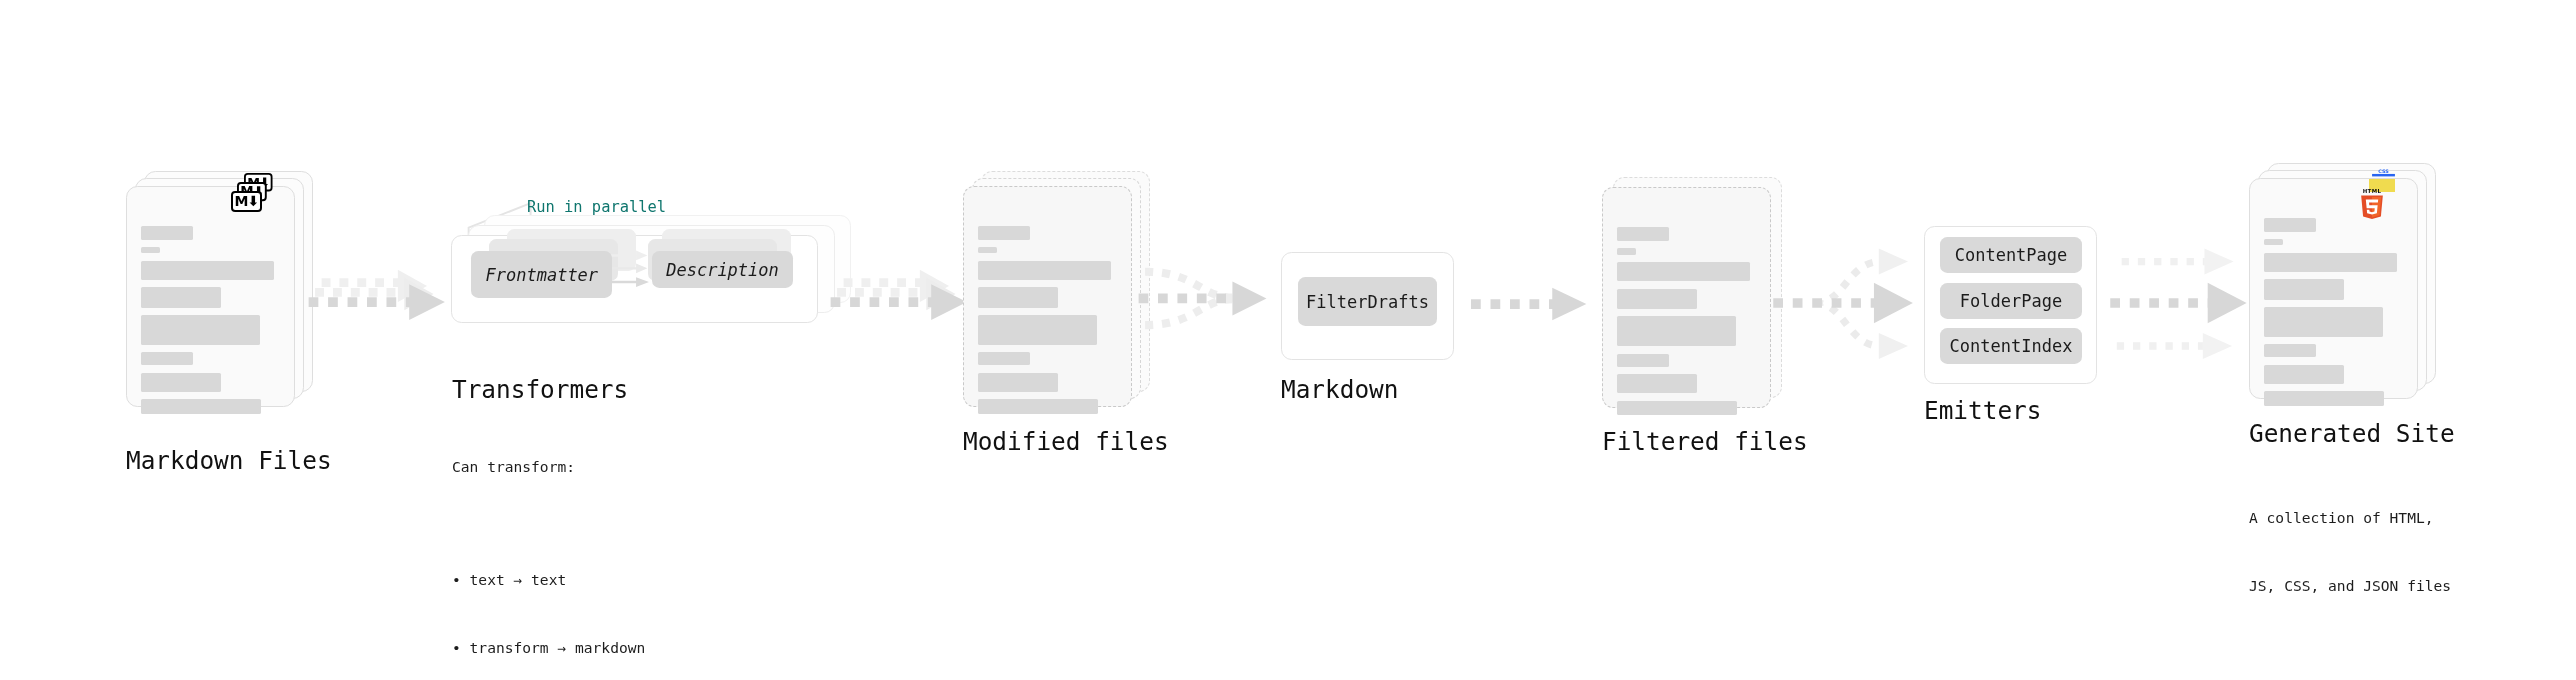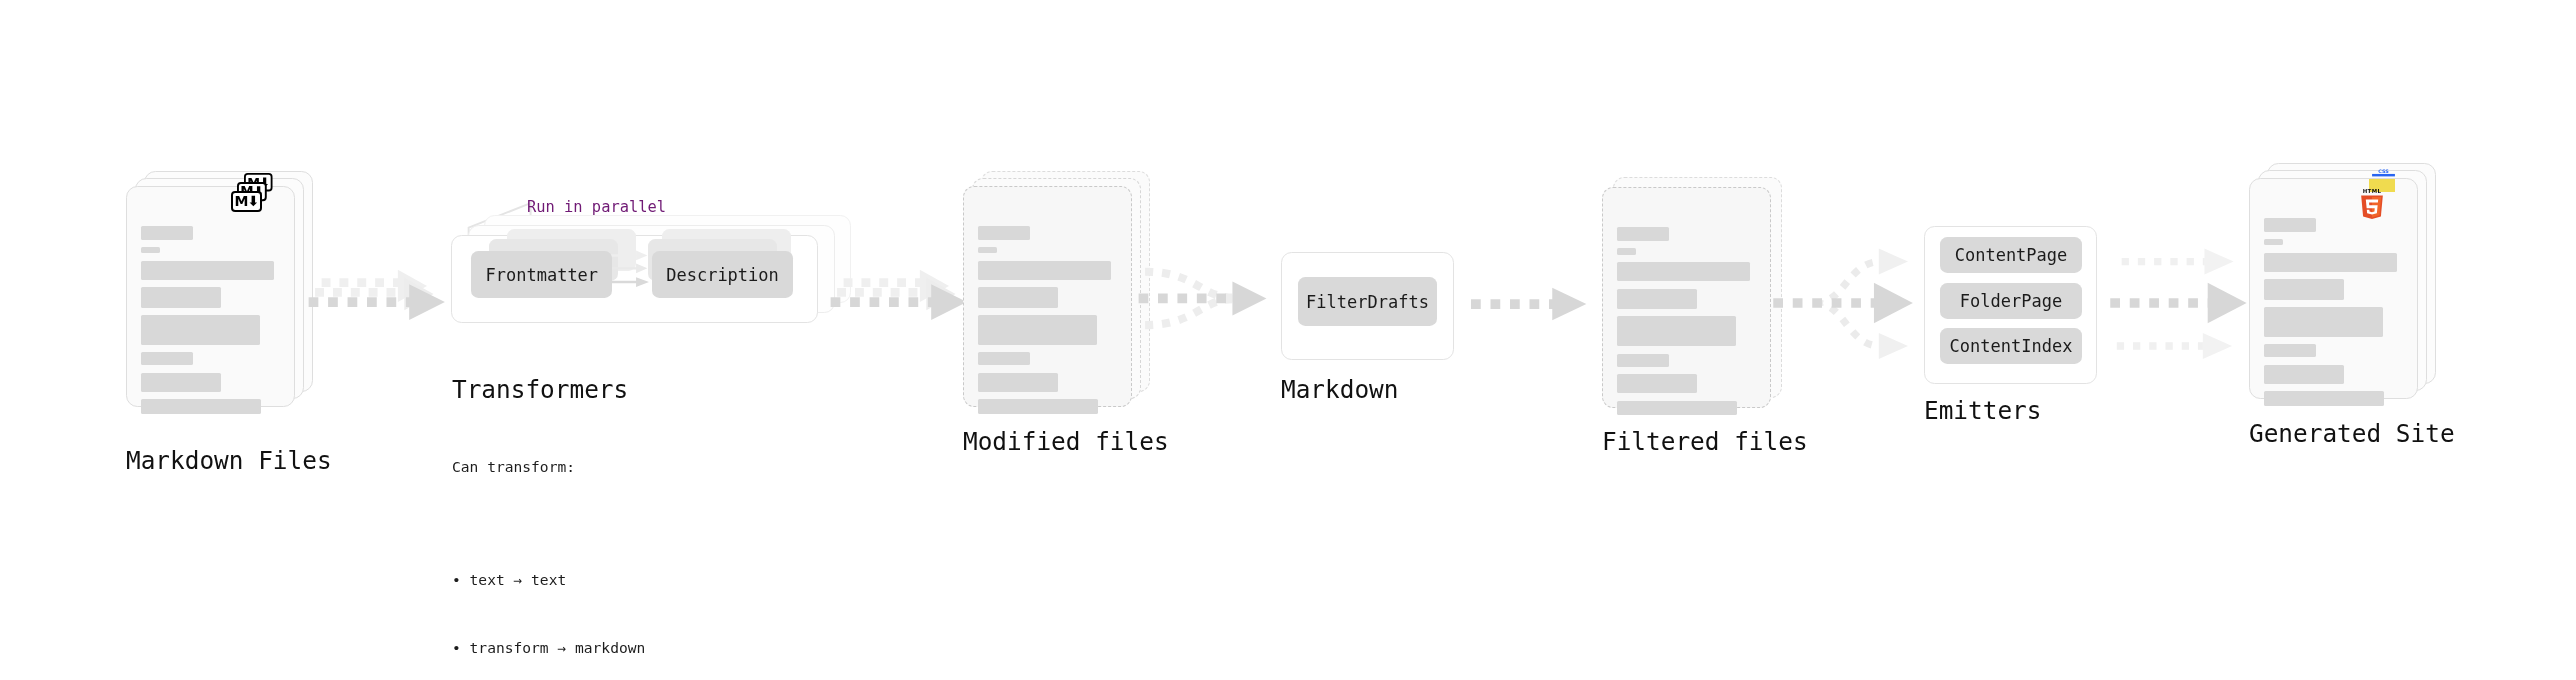--- a/index.html
+++ b/index.html
@@ -79,21 +79,21 @@
   }
   .sub{
     position:absolute;
     font-size:14.6px;color:#1d1d1d;line-height:1.55;
     font-family:"DejaVu Sans Mono","Liberation Mono",monospace;
     white-space:pre;
   }
   .sub .bullets{margin:0;padding-left:0;list-style:none;}
   .sub .bullets li{white-space:pre;}
   .parallel-label{
-    position:absolute;font-size:15.4px;color:#701a75;
+    position:absolute;font-size:15.4px;color:#0f766e;
     font-family:"DejaVu Sans Mono","Liberation Mono",monospace;
     white-space:nowrap;
   }
   svg{display:block;overflow:visible;}
 </style>
 </head>
 <body>
 
 <div class="stage">
 
@@ -142,21 +142,21 @@
     </svg>
   </div>
 
   <div class="node" style="left:467px;top:195px;">
     <svg width="163" height="49" viewBox="0 0 200 60">
       <path d="M2,52 L2,40 L78,10 L78,34" stroke="#e4e4e4" stroke-width="2.4" fill="none" stroke-linejoin="miter"></path>
     </svg>
   </div>
   <div class="parallel-label" style="left:527px;top:198px;">Run in parallel</div>
 
-  <div class="node" style="left:451px;top:215px;width:406px;height:106px;">
+  <div class="node" style="left:451px;top:215px;width:406px;height:106px;font-style:italic;">
 
     <div class="pbox" style="left:33px;top:0px;width:367px;height:88px;border-color:#f1f1f1;background:#fefefe;"></div>
     <div class="pbox" style="left:17px;top:9.8px;width:367px;height:88px;border-color:#ededed;background:#fefefe;"></div>
     <div class="pbox" style="left:0px;top:20.3px;width:367px;height:88px;border-color:#e3e3e3;background:#ffffff;"></div>
 
     <div class="chip" style="left:56px;top:14px;width:129px;height:42px;background:#eeeeee;color:transparent;">&nbsp;</div>
     <div class="chip" style="left:211px;top:14px;width:129px;height:42px;background:#eeeeee;color:transparent;">&nbsp;</div>
     <div class="chip" style="left:38px;top:24.4px;width:129px;height:42px;background:#e7e7e7;color:transparent;">&nbsp;</div>
     <div class="chip" style="left:197px;top:24.4px;width:129px;height:42px;background:#e7e7e7;color:transparent;">&nbsp;</div>
 
@@ -173,21 +173,21 @@
         <g stroke="#d9d9d9" stroke-width="3" fill="none">
           <line x1="0" y1="41" x2="44" y2="41"></line>
         </g>
         <polygon points="42,35 58,41 42,47" fill="#d9d9d9"></polygon>
       </svg>
     </div>
 
     <div class="chip" style="left:20.3px;top:36px;width:141px;height:47px;">
       <span>Frontmatter</span>
     </div>
-    <div class="chip" style="left:201px;top:36px;width:141px;height:47px;">
+    <div class="chip" style="left:201px;top:36px;width:141px;height:37px;">
       <span>Description</span>
     </div>
   </div>
 
   <div class="title" style="left:452px;top:375px;">Transformers</div>
   <div class="sub" style="left:452px;top:411px;">
     <div>Can transform:</div>
     <ul class="bullets">
       <li>• text → text</li>
       <li>• transform → markdown</li>
@@ -343,15 +343,19 @@
     <div class="badge" style="left:109px;top:24.4px;">
       <svg class="html5" viewBox="0 0 34 42">
         <text x="17" y="8" font-size="7" font-family="DejaVu Sans, sans-serif" font-weight="bold" fill="#111" text-anchor="middle" letter-spacing="0.5">HTML</text>
         <path d="M3,11 L31,11 L28.5,38 L17,41.5 L5.5,38 Z" fill="#e44d26"></path>
         <path d="M17,13 L28.8,13 L26.7,36.5 L17,39.4 Z" fill="#f16529"></path>
         <path d="M9,16 L25,16 L24.6,20 L13.2,20 L13.5,23.6 L24.3,23.6 L23.3,33.8 L17,35.6 L10.7,33.8 L10.3,29.4 L13.6,29.4 L13.8,31.6 L17,32.5 L20.2,31.6 L20.5,27.4 L10.1,27.4 Z" fill="#ffffff"></path>
       </svg>
     </div>
   </div>
   <div class="title" style="left:2249px;top:419px;">Generated Site</div>
+  <div class="sub" style="left:2249px;top:462px;">
+    <div>A collection of HTML,</div>
+    <div>JS, CSS, and JSON files</div>
+  </div>
 
 </div>
 
 
 </body></html>

